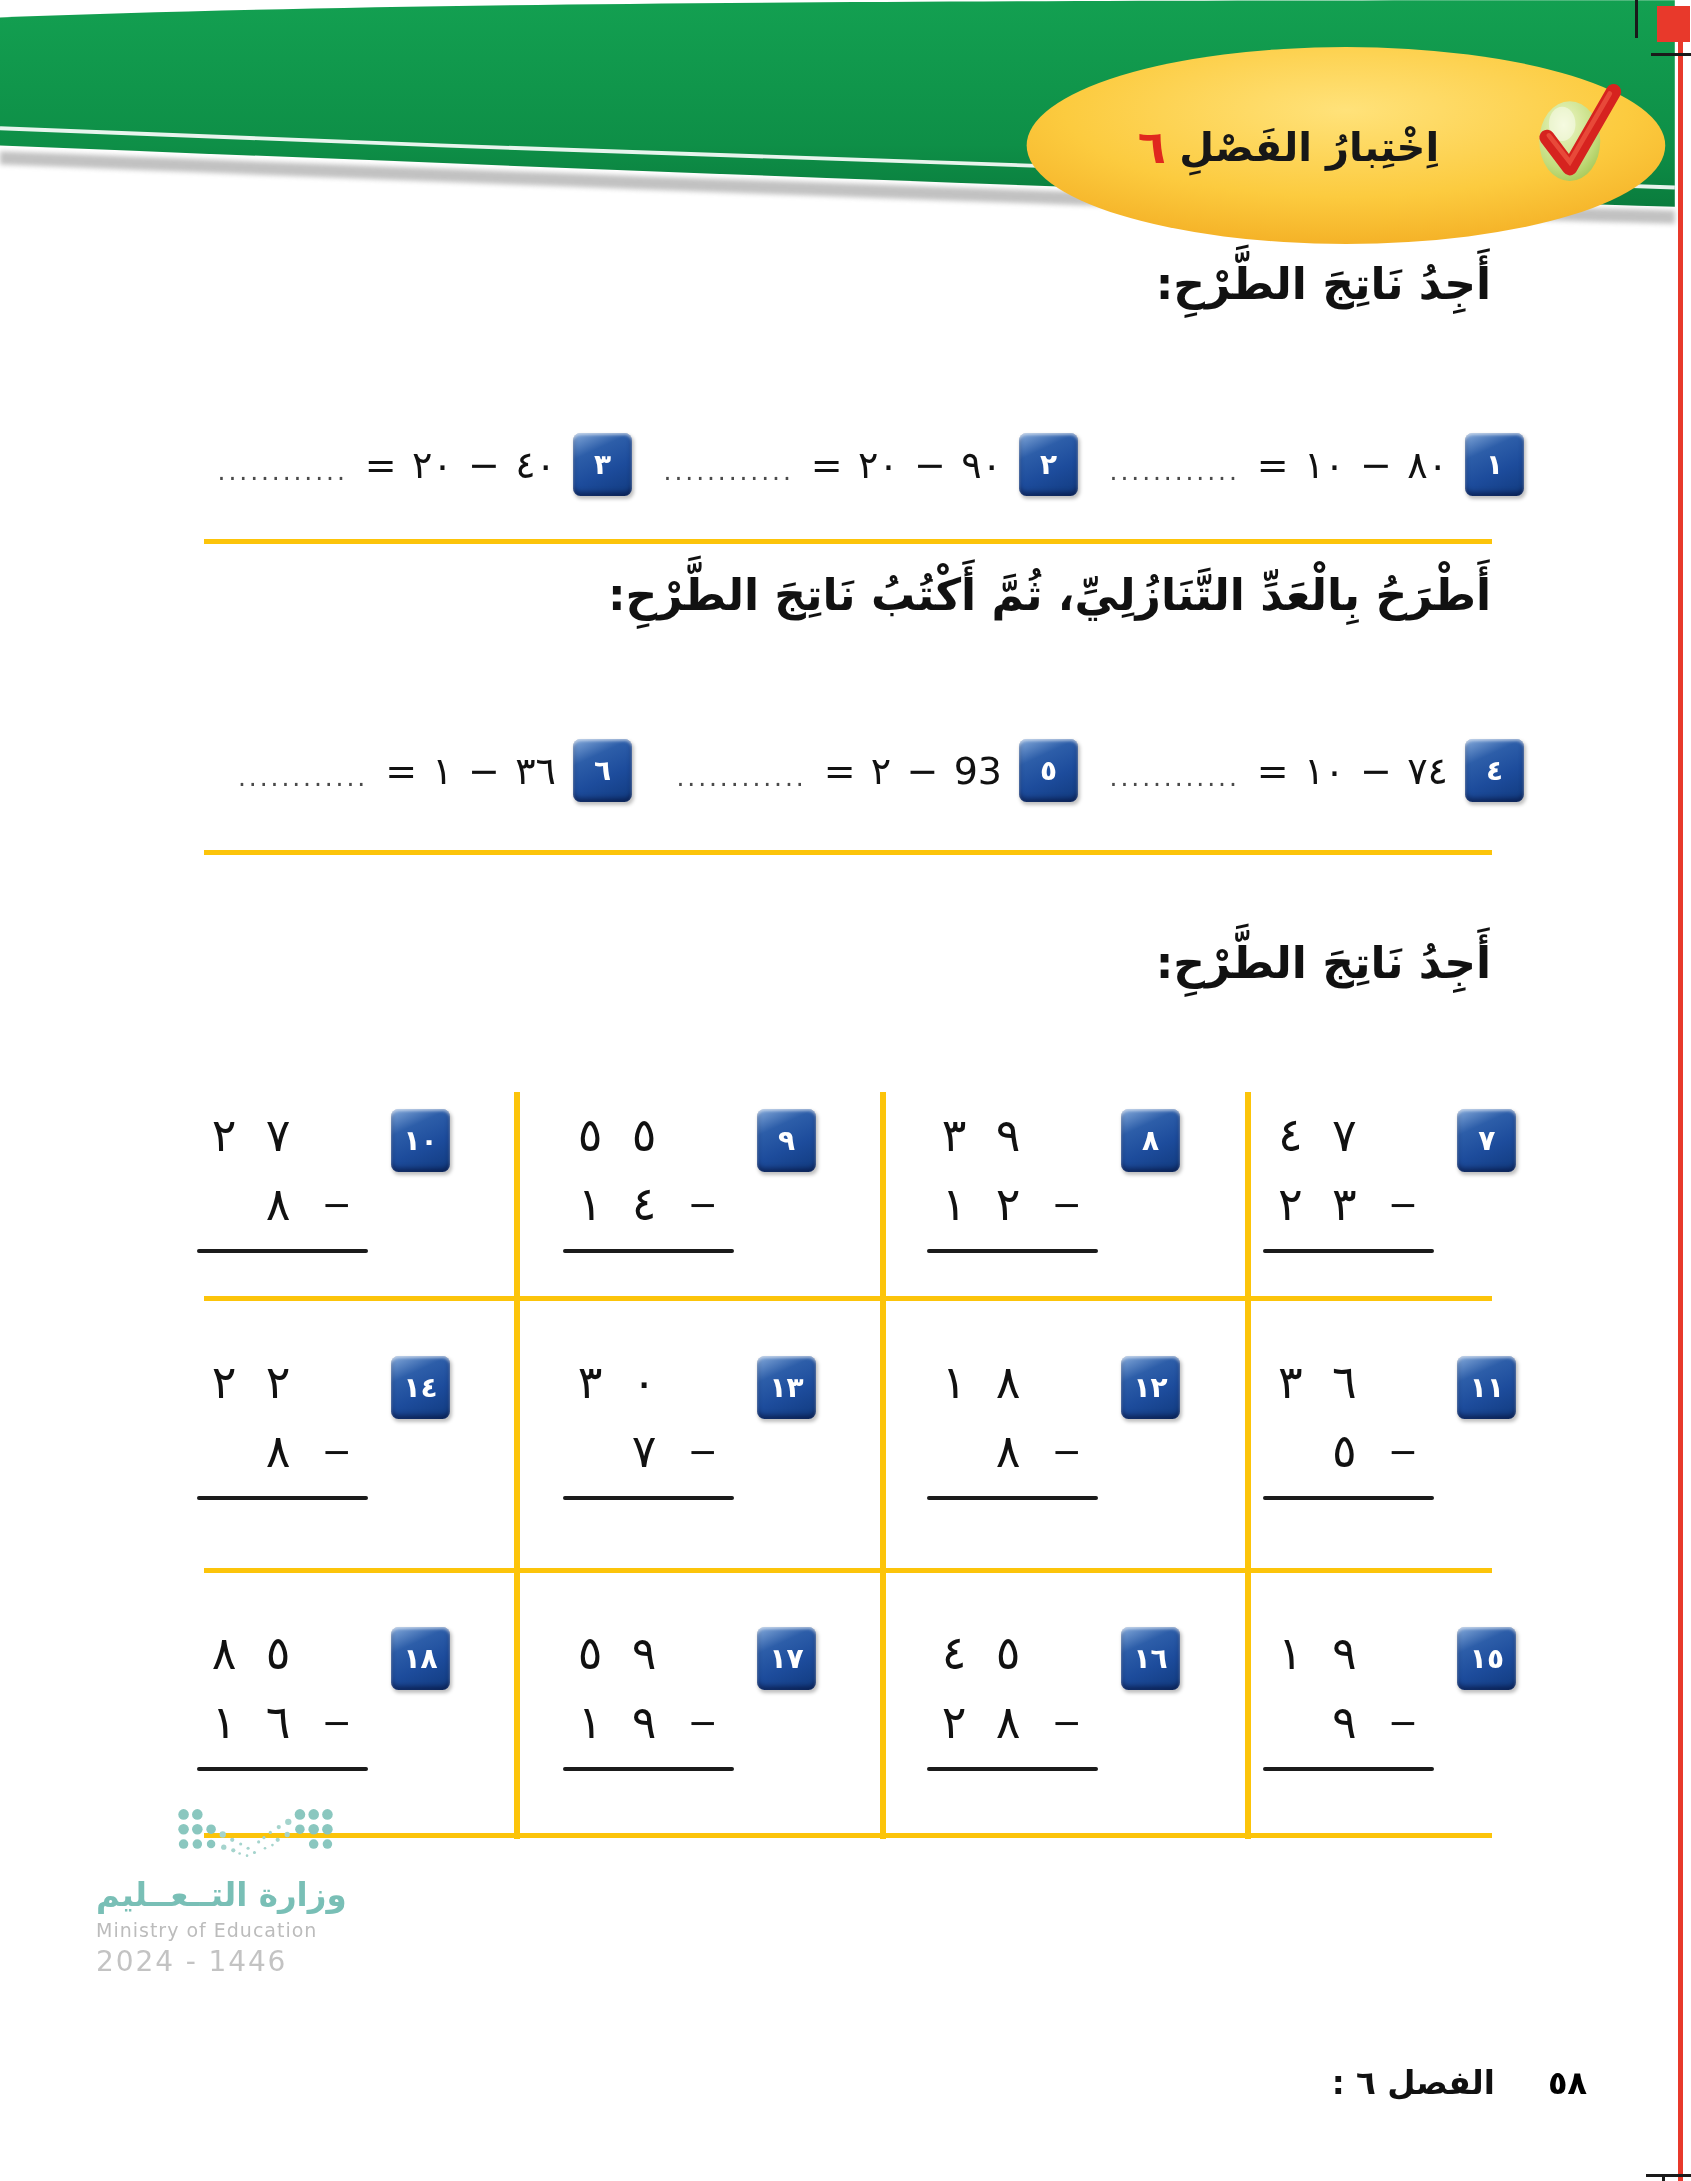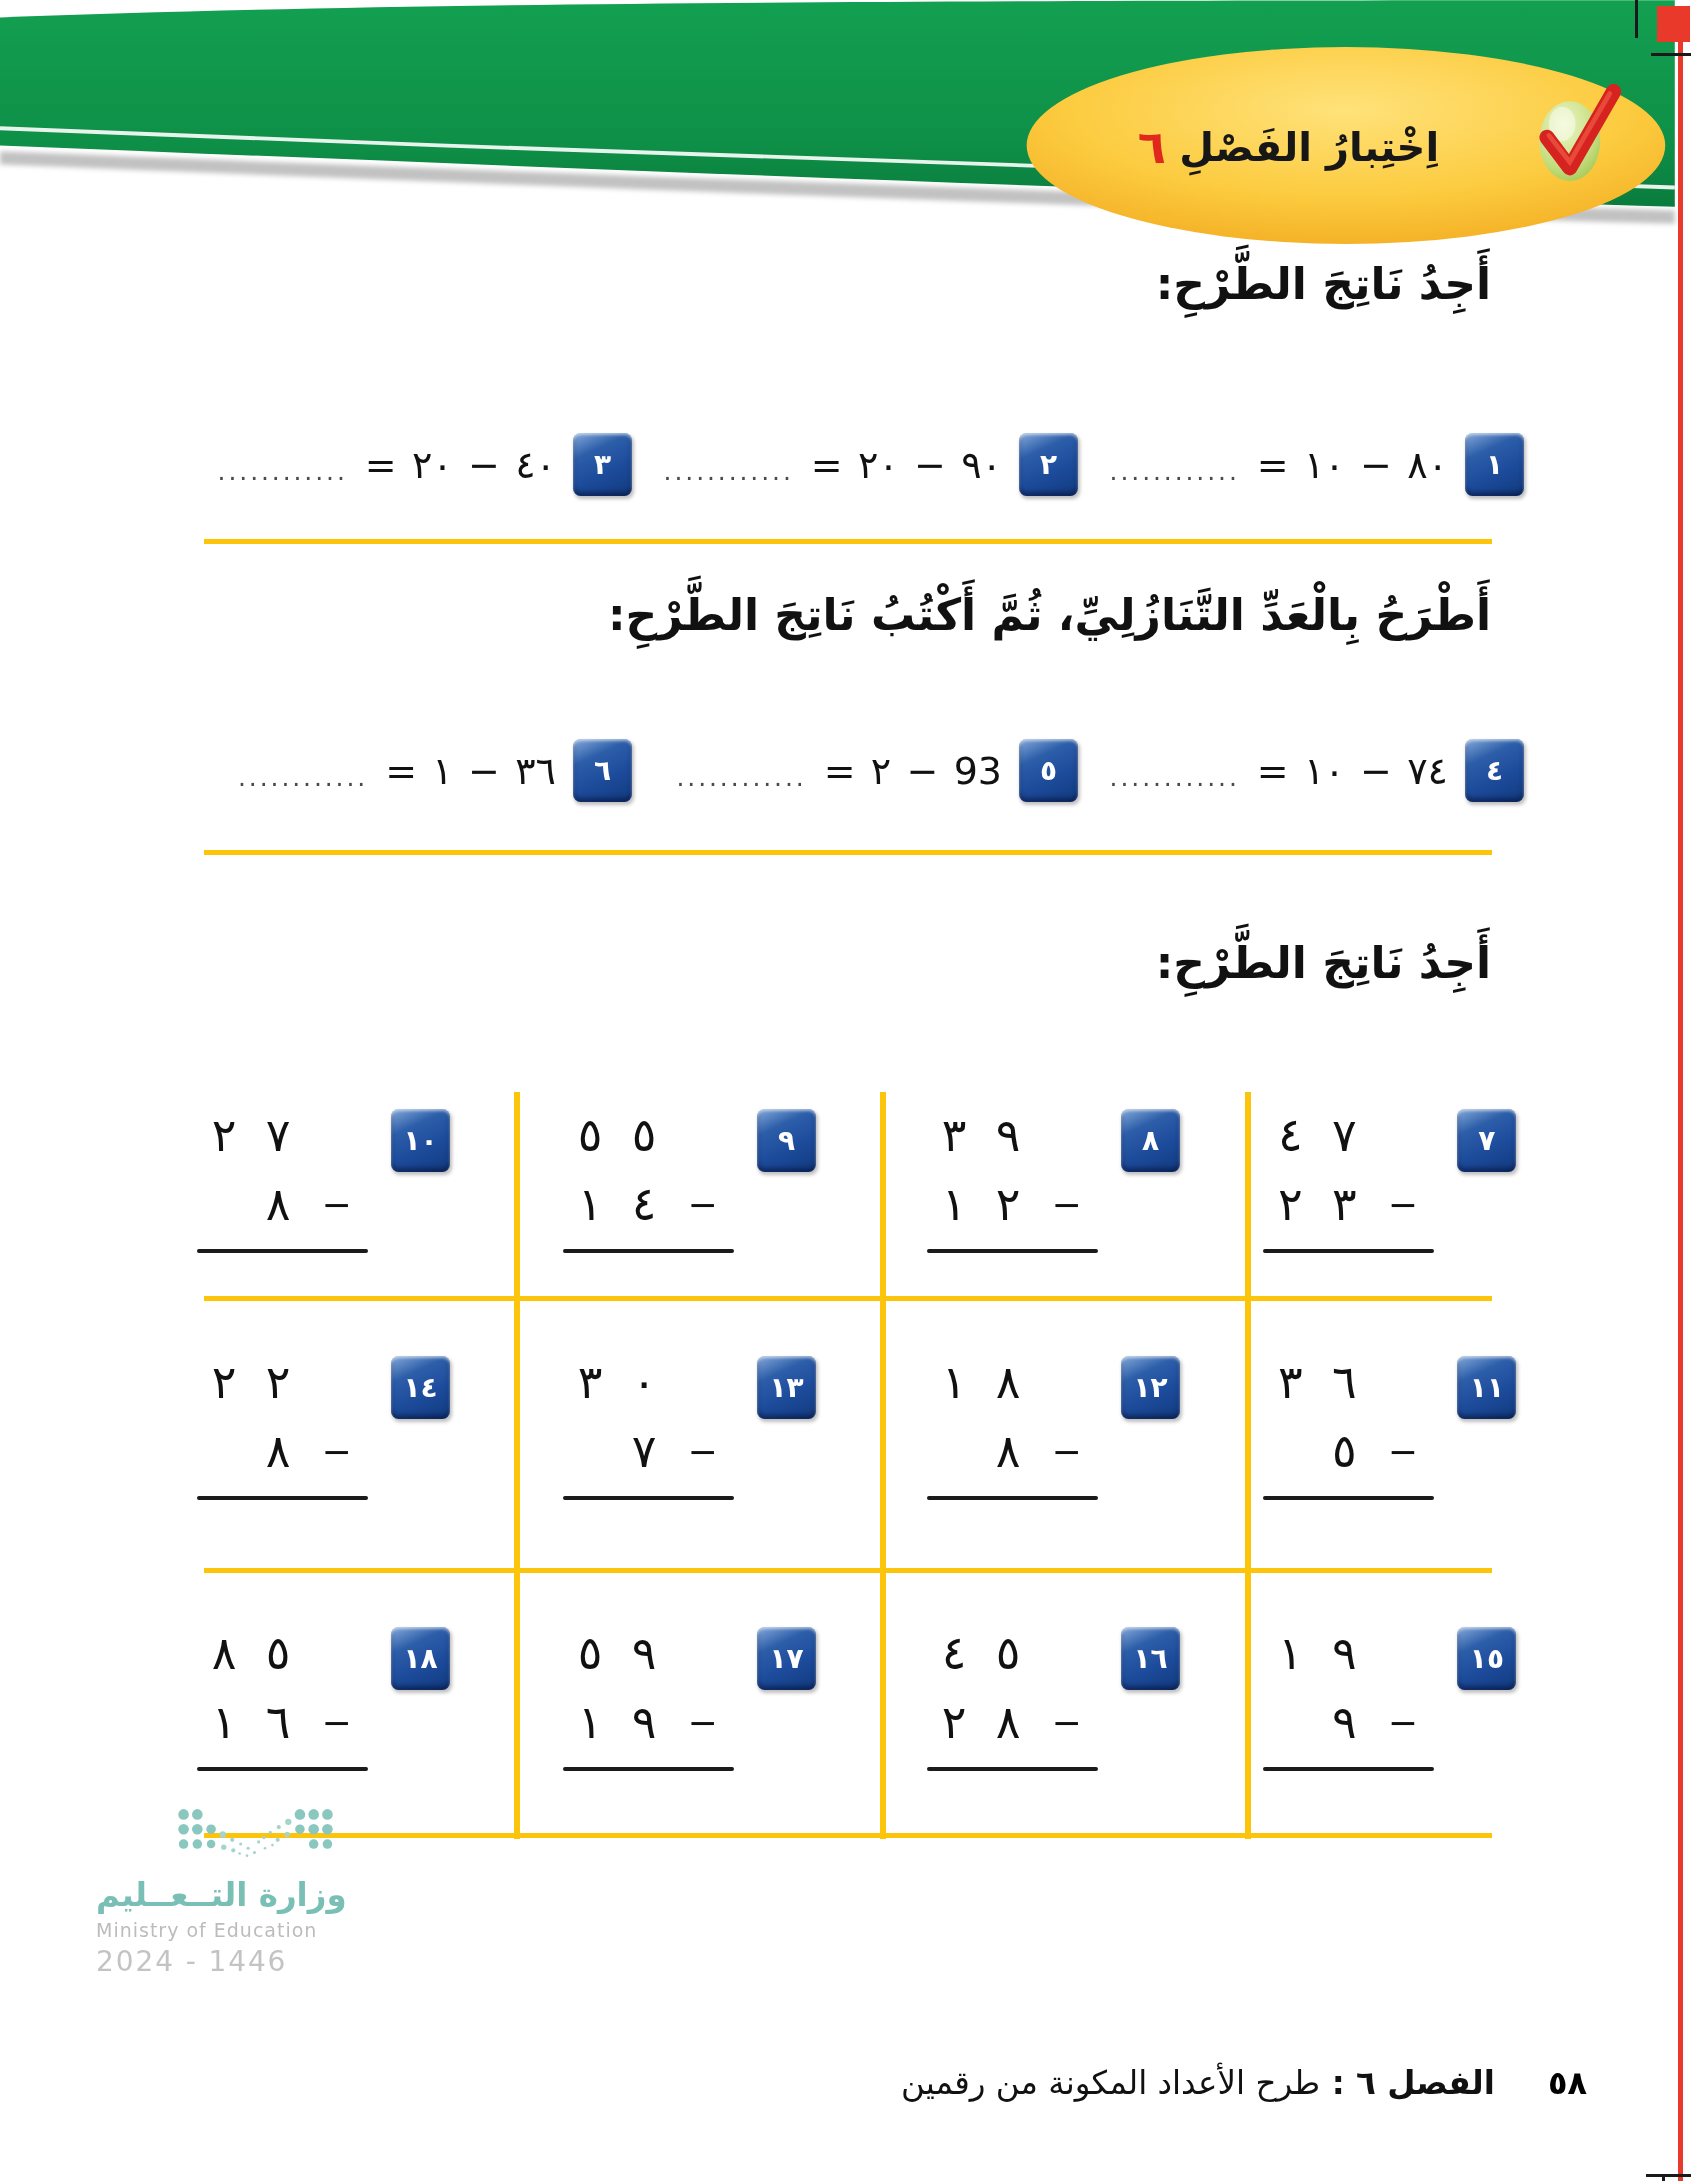--- a/index.html
+++ b/index.html
@@ -15,21 +15,21 @@
     font-size:40px;font-weight:bold;color:#171717;
   }
   .oval-title .chnum{color:#e0281e;font-size:46px;}
   .check{position:absolute;left:1526px;top:80px;}
   
   .h{
     position:absolute;right:201px;margin:0;direction:rtl;text-align:right;
     font-size:44px;font-weight:bold;color:#111;line-height:1.55;white-space:nowrap;
   }
   .h1a{top:250px;}
-  .h2a{top:581px;}
+  .h2a{top:561px;}
   .h3a{top:929px;}
   
   .hline{position:absolute;background:#fcc40a;height:4.8px;}
   .vline{position:absolute;background:#fcc40a;width:5.7px;}
   
   .numbox{
     width:59px;height:63px;border-radius:7.6px;flex:0 0 auto;
     background:linear-gradient(155deg,#86abdb 0%,#2d5ea9 30%,#1d4c9c 60%,#113a7e 100%);
     box-shadow:inset 0 1.9px 2.9px rgba(255,255,255,.55), inset 0 -3.8px 4.8px rgba(0,0,30,.45), 1.9px 2.9px 3.8px rgba(0,0,0,.25);
     color:#fff;display:flex;align-items:center;justify-content:center;
@@ -423,18 +423,17 @@
     </svg>
     <div class="logo-ar">وزارة التــعــليم</div>
     <div class="logo-en">Ministry of Education</div>
     <div class="logo-yr">2024 - 1446</div>
   </div>
 
   <div class="footer">
     <span class="pagenum">٥٨</span>
     <span class="foot-text">
       <span class="bold">الفصل ٦ :</span>
-      <span>طرح الأعداد المكونة من رقمين</span>
     </span>
   </div>
 
 </div>
 
 
 </body></html>

